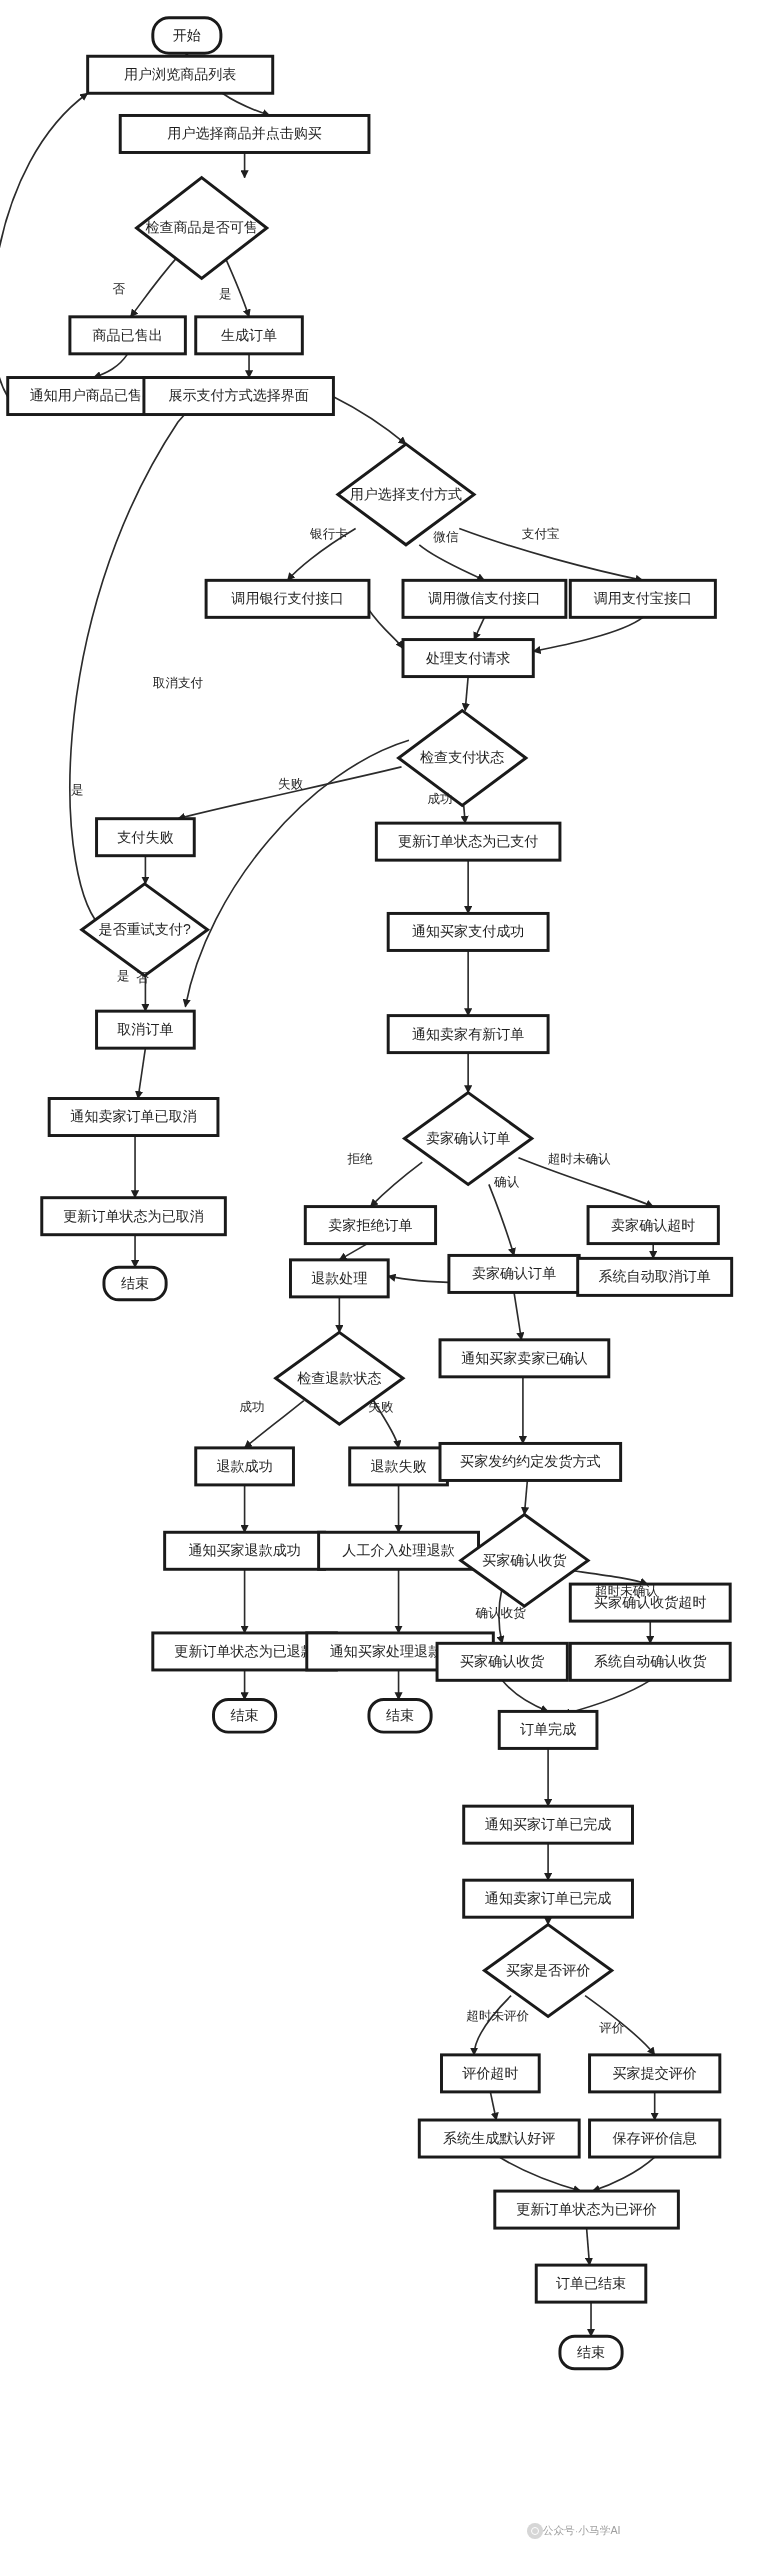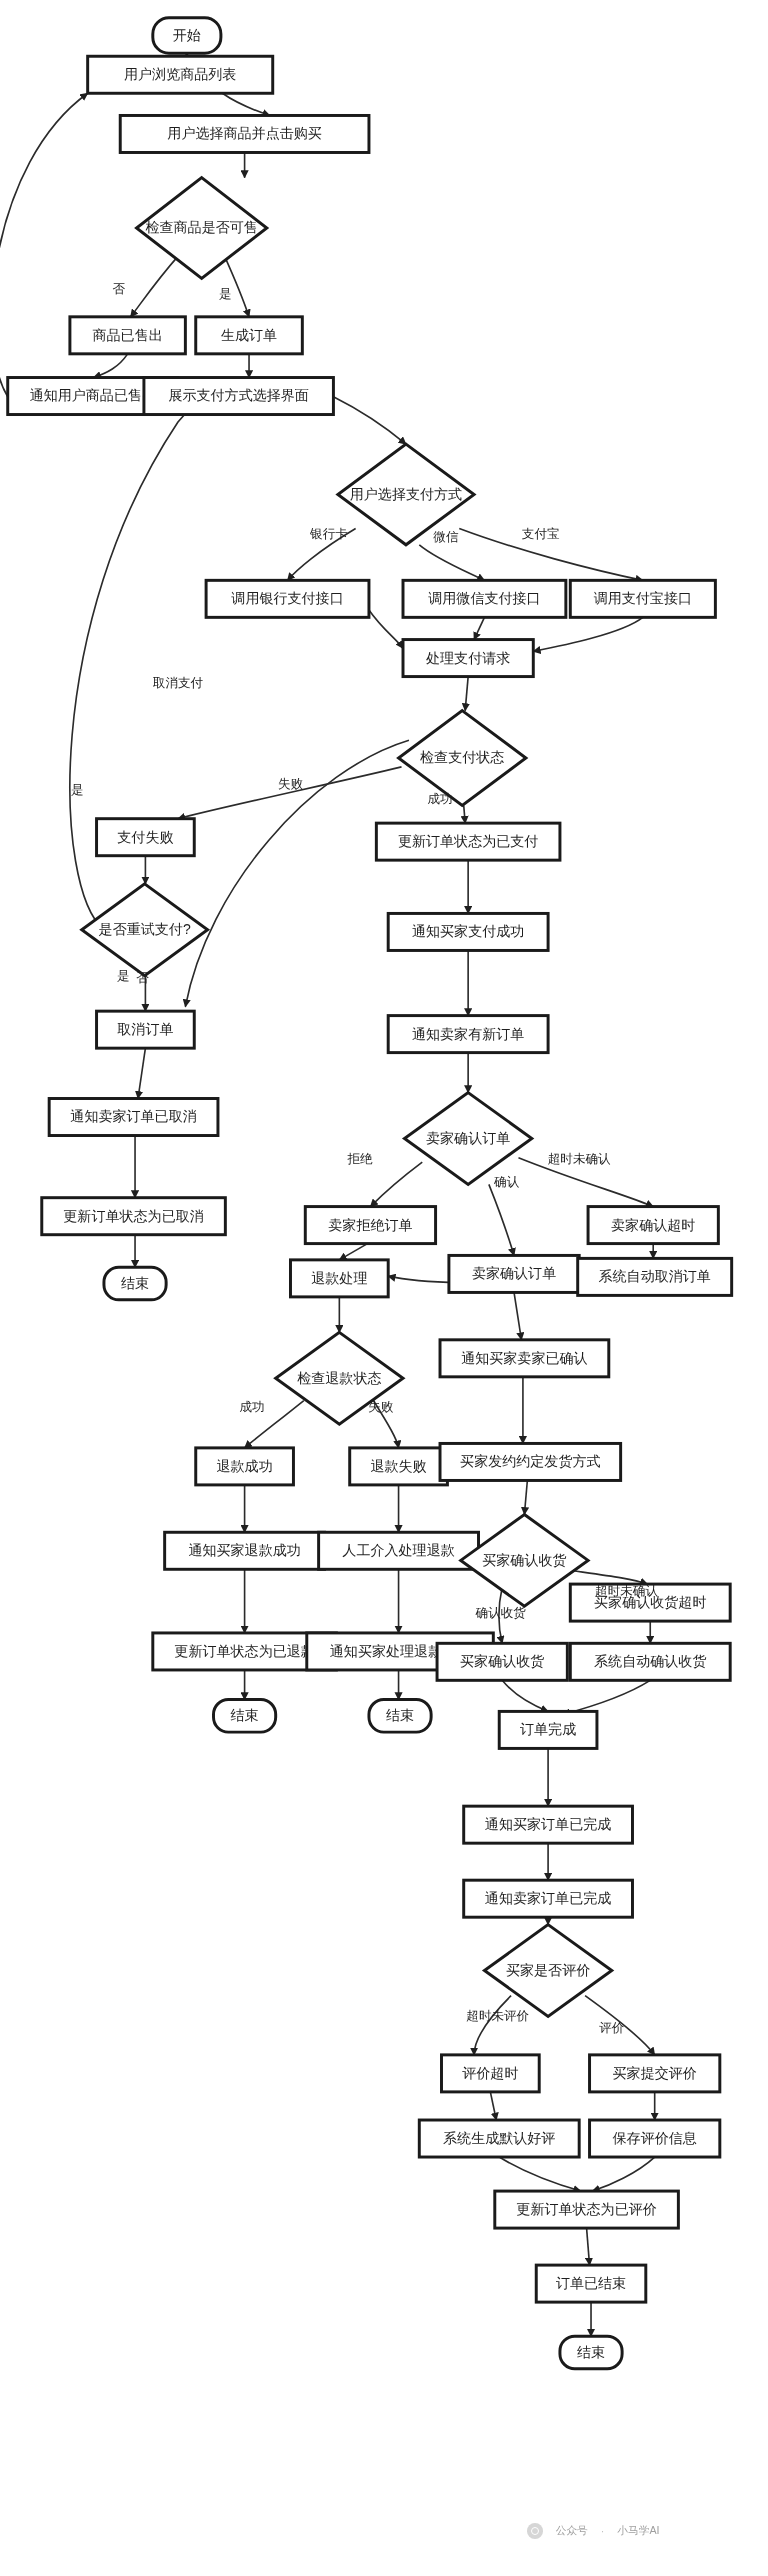--- a/index.html
+++ b/index.html
@@ -16,21 +16,21 @@
     font-family:"Liberation Sans","DejaVu Sans",sans-serif;
     font-size:9.5px;fill:#1f1f1f;text-anchor:middle;dominant-baseline:middle;
   }
   .term-label{font-size:9.5px;}
   .edge{fill:none;stroke:#2b2b2b;stroke-width:1.1;}
   .edge-label{
     font-family:"Liberation Sans","DejaVu Sans",sans-serif;
     font-size:8.5px;fill:#1f1f1f;text-anchor:middle;dominant-baseline:middle;
   }
   .watermark{
-    position:absolute;display:flex;align-items:center;gap:13px;
+    position:absolute;display:flex;align-items:center;gap:0;
     color:#8e8e8e;font-size:10.7px;opacity:.85;
     font-family:"Liberation Sans","DejaVu Sans",sans-serif;
     left:527px;top:2523px;white-space:nowrap;
   }
   .wm-icon{
     width:15.7px;height:15.7px;border-radius:50%;
     background:#cfcfcf;display:inline-block;position:relative;flex:0 0 auto;
   }
   .wm-icon::before{
     content:"";position:absolute;left:3.6px;top:3.6px;width:8.5px;height:8.5px;

